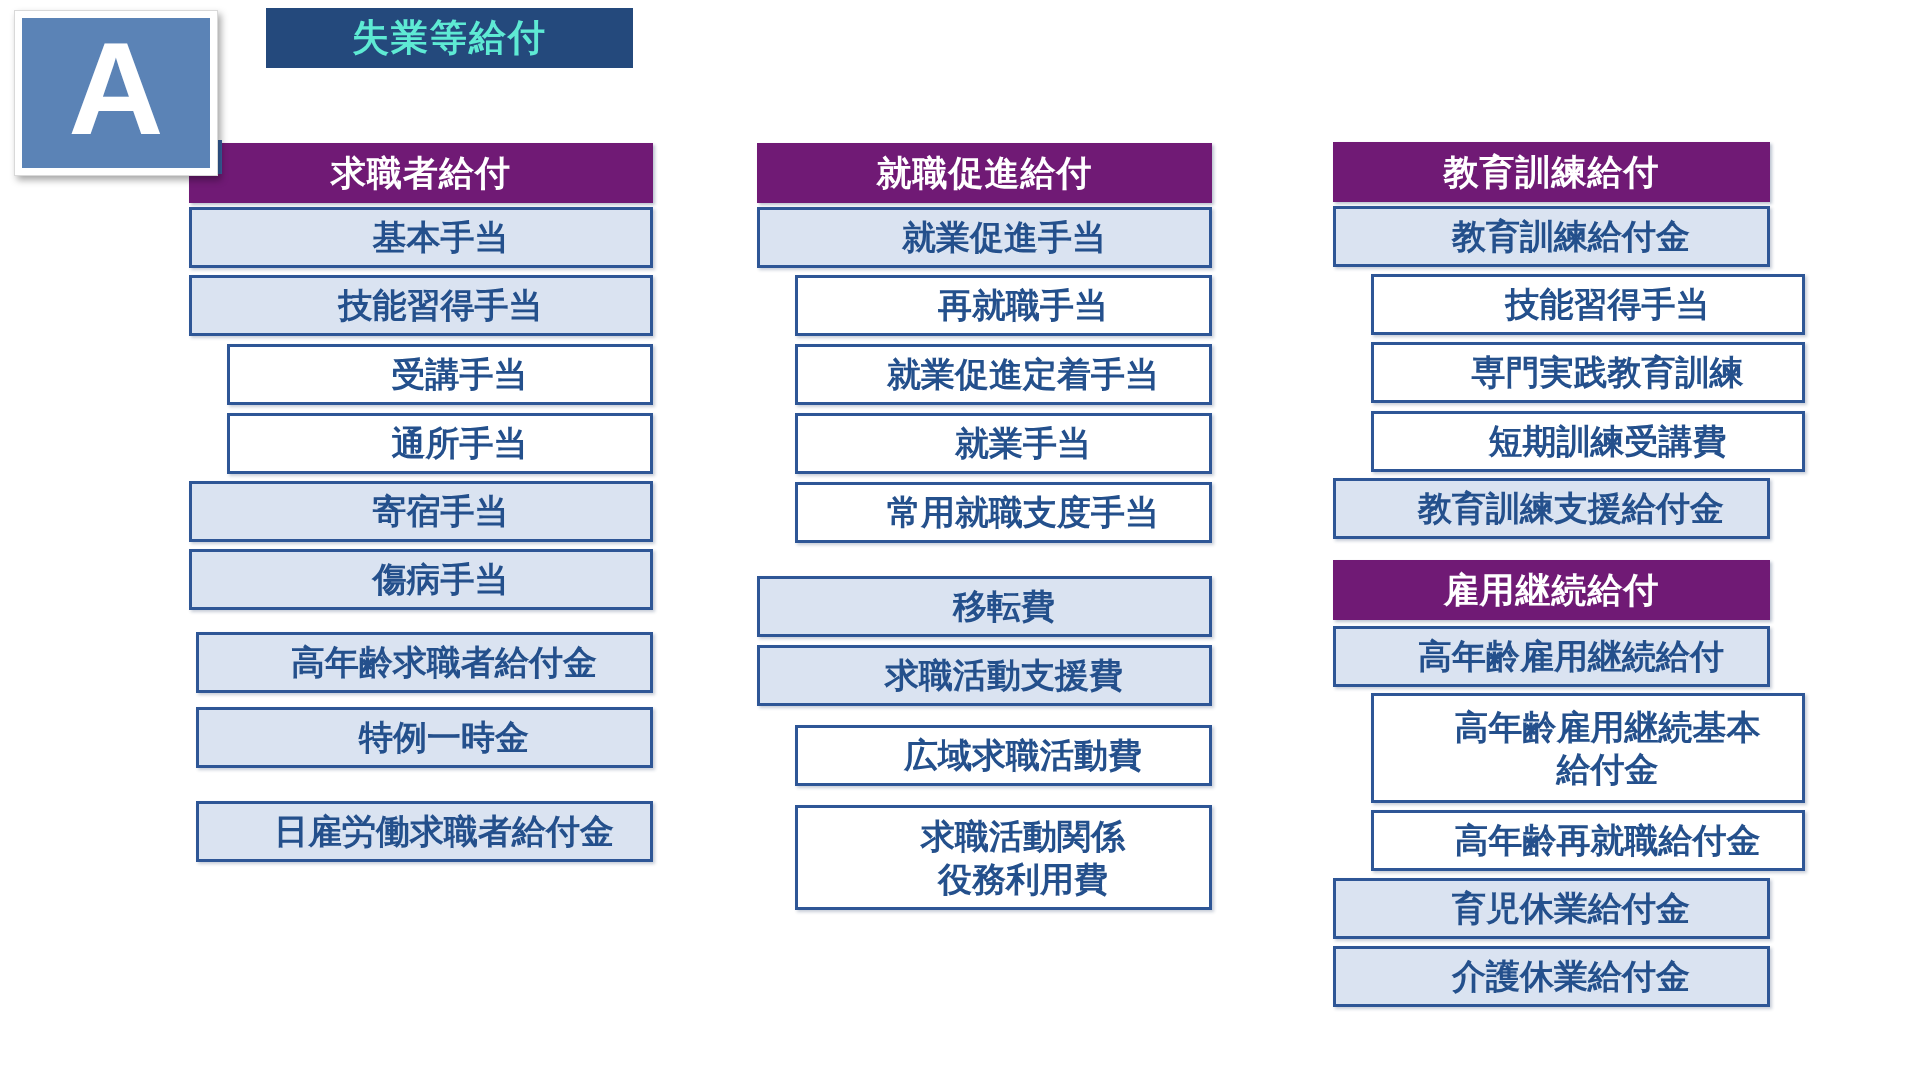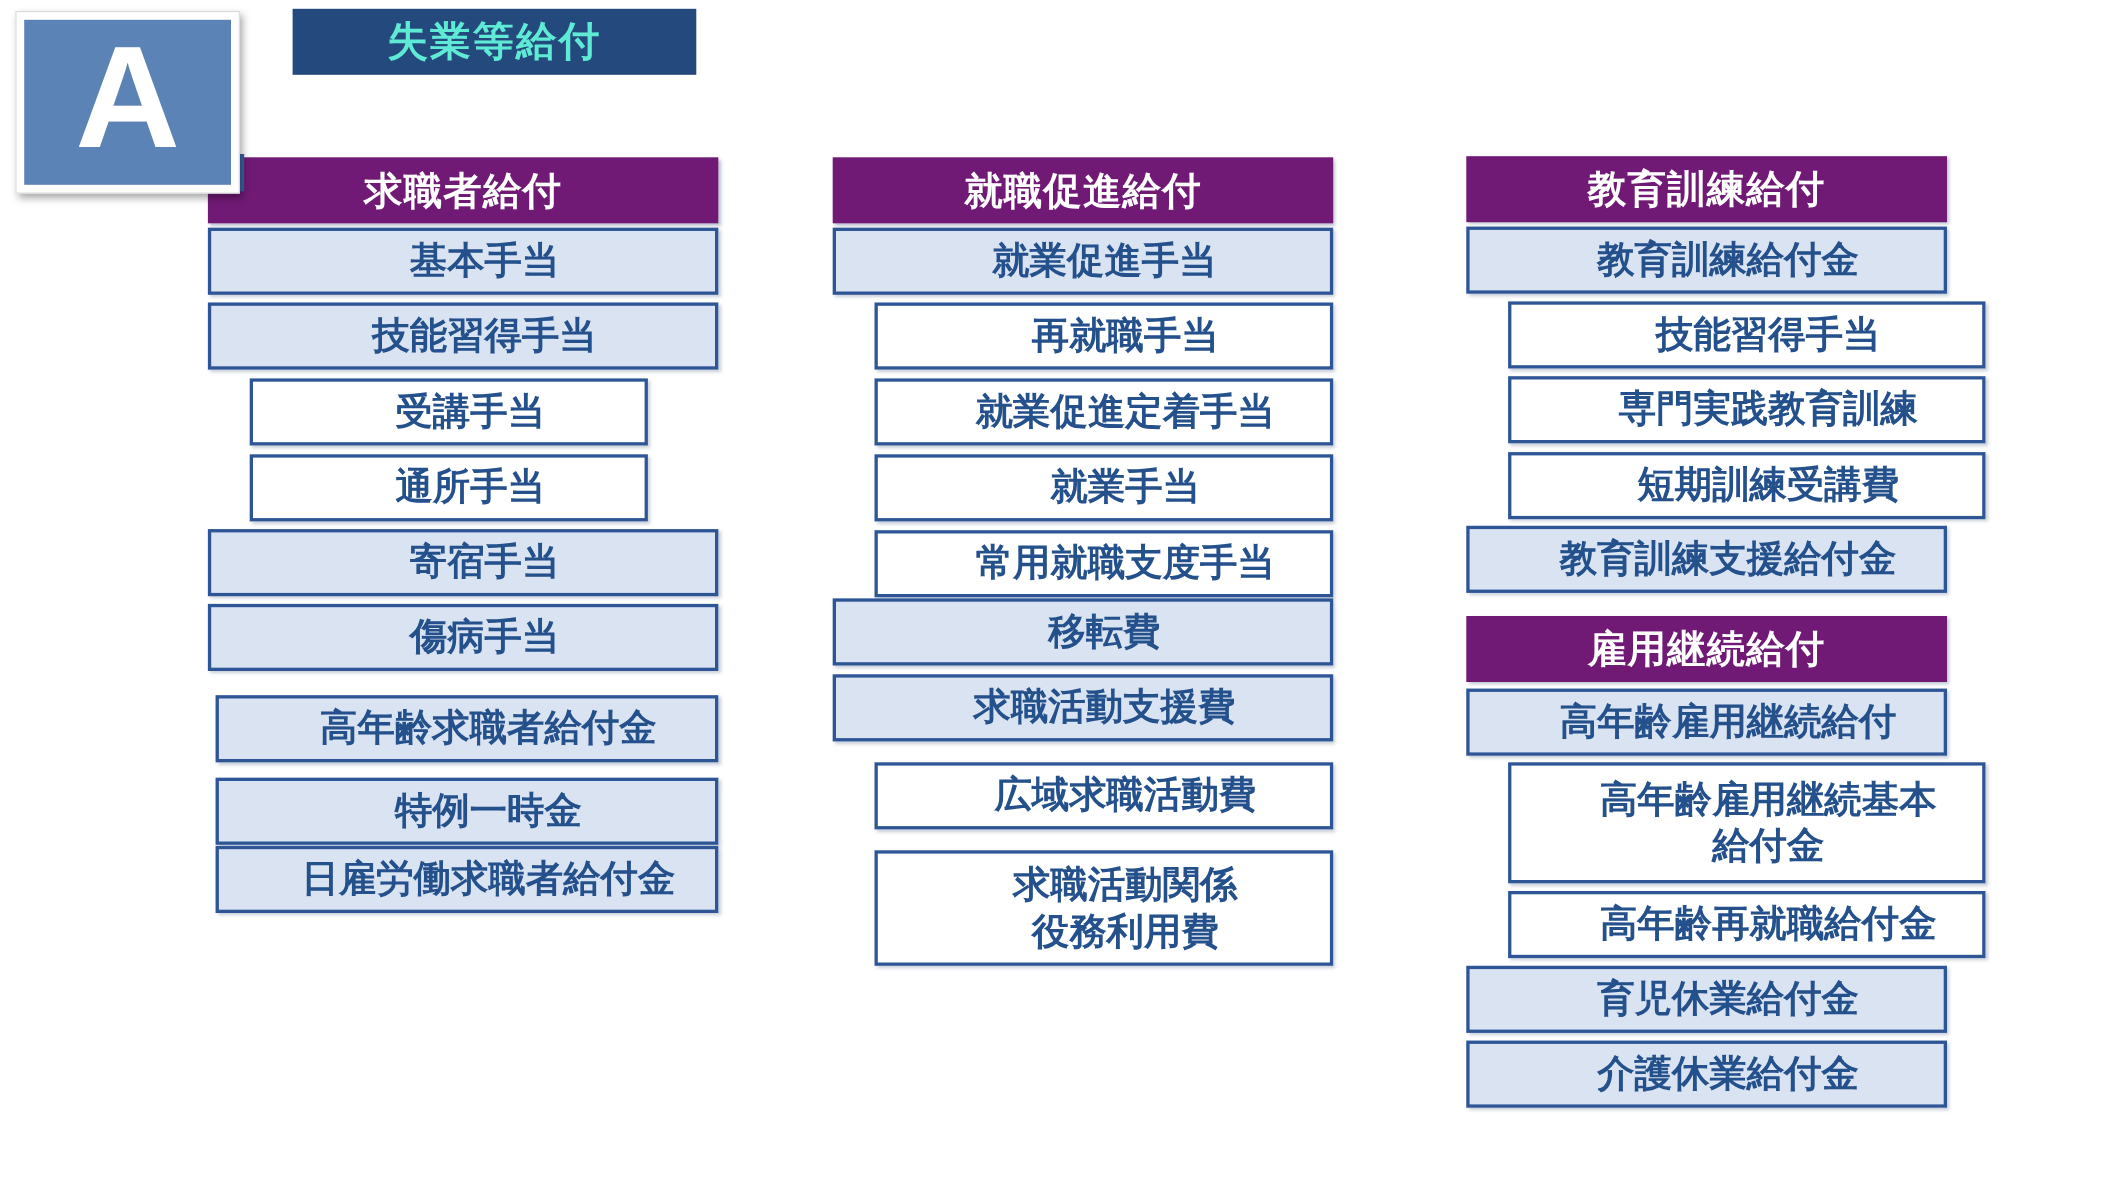--- a/index.html
+++ b/index.html
@@ -47,24 +47,24 @@
     border:3px solid #2e5696;
     display:flex;align-items:center;justify-content:center;
     font-size:34px;font-weight:bold;color:#24508c;
     text-align:center;white-space:pre-line;line-height:1.25;
     box-shadow:2px 2px 3px rgba(31,56,100,.25);
     padding-left:39px;
   }
   .light{background:#dae3f1;}
   .white{background:#ffffff;}
   .mt4{margin-top:4px}.mt6{margin-top:6px}.mt7{margin-top:7px}.mt8{margin-top:8px}
-  .mt9{margin-top:19px}.mt14{margin-top:14px}.mt15{margin-top:1px}.mt22{margin-top:22px}
+  .mt9{margin-top:19px}.mt14{margin-top:14px}.mt15{margin-top:33px}.mt22{margin-top:22px}
   
   .sec1{left:189px;top:143px;width:464px;}
-  .sec1 .indent{margin-left:38px;width:362px;}
+  .sec1 .indent{margin-left:38px;width:426px;}
   .sec1 .indent-sm{margin-left:7px;width:457px;}
   
   .sec2{left:757px;top:143px;width:455px;}
   .sec2 .indent{margin-left:38px;width:417px;}
   .sec2 .tall{height:105px;}
   
   .sec3{left:1333px;top:142px;width:437px;}
   .sec4{left:1333px;top:560px;width:437px;}
   .sec3 .indent,.sec4 .indent{margin-left:38px;width:434px;}
   .sec4 .tall{height:110px;}

